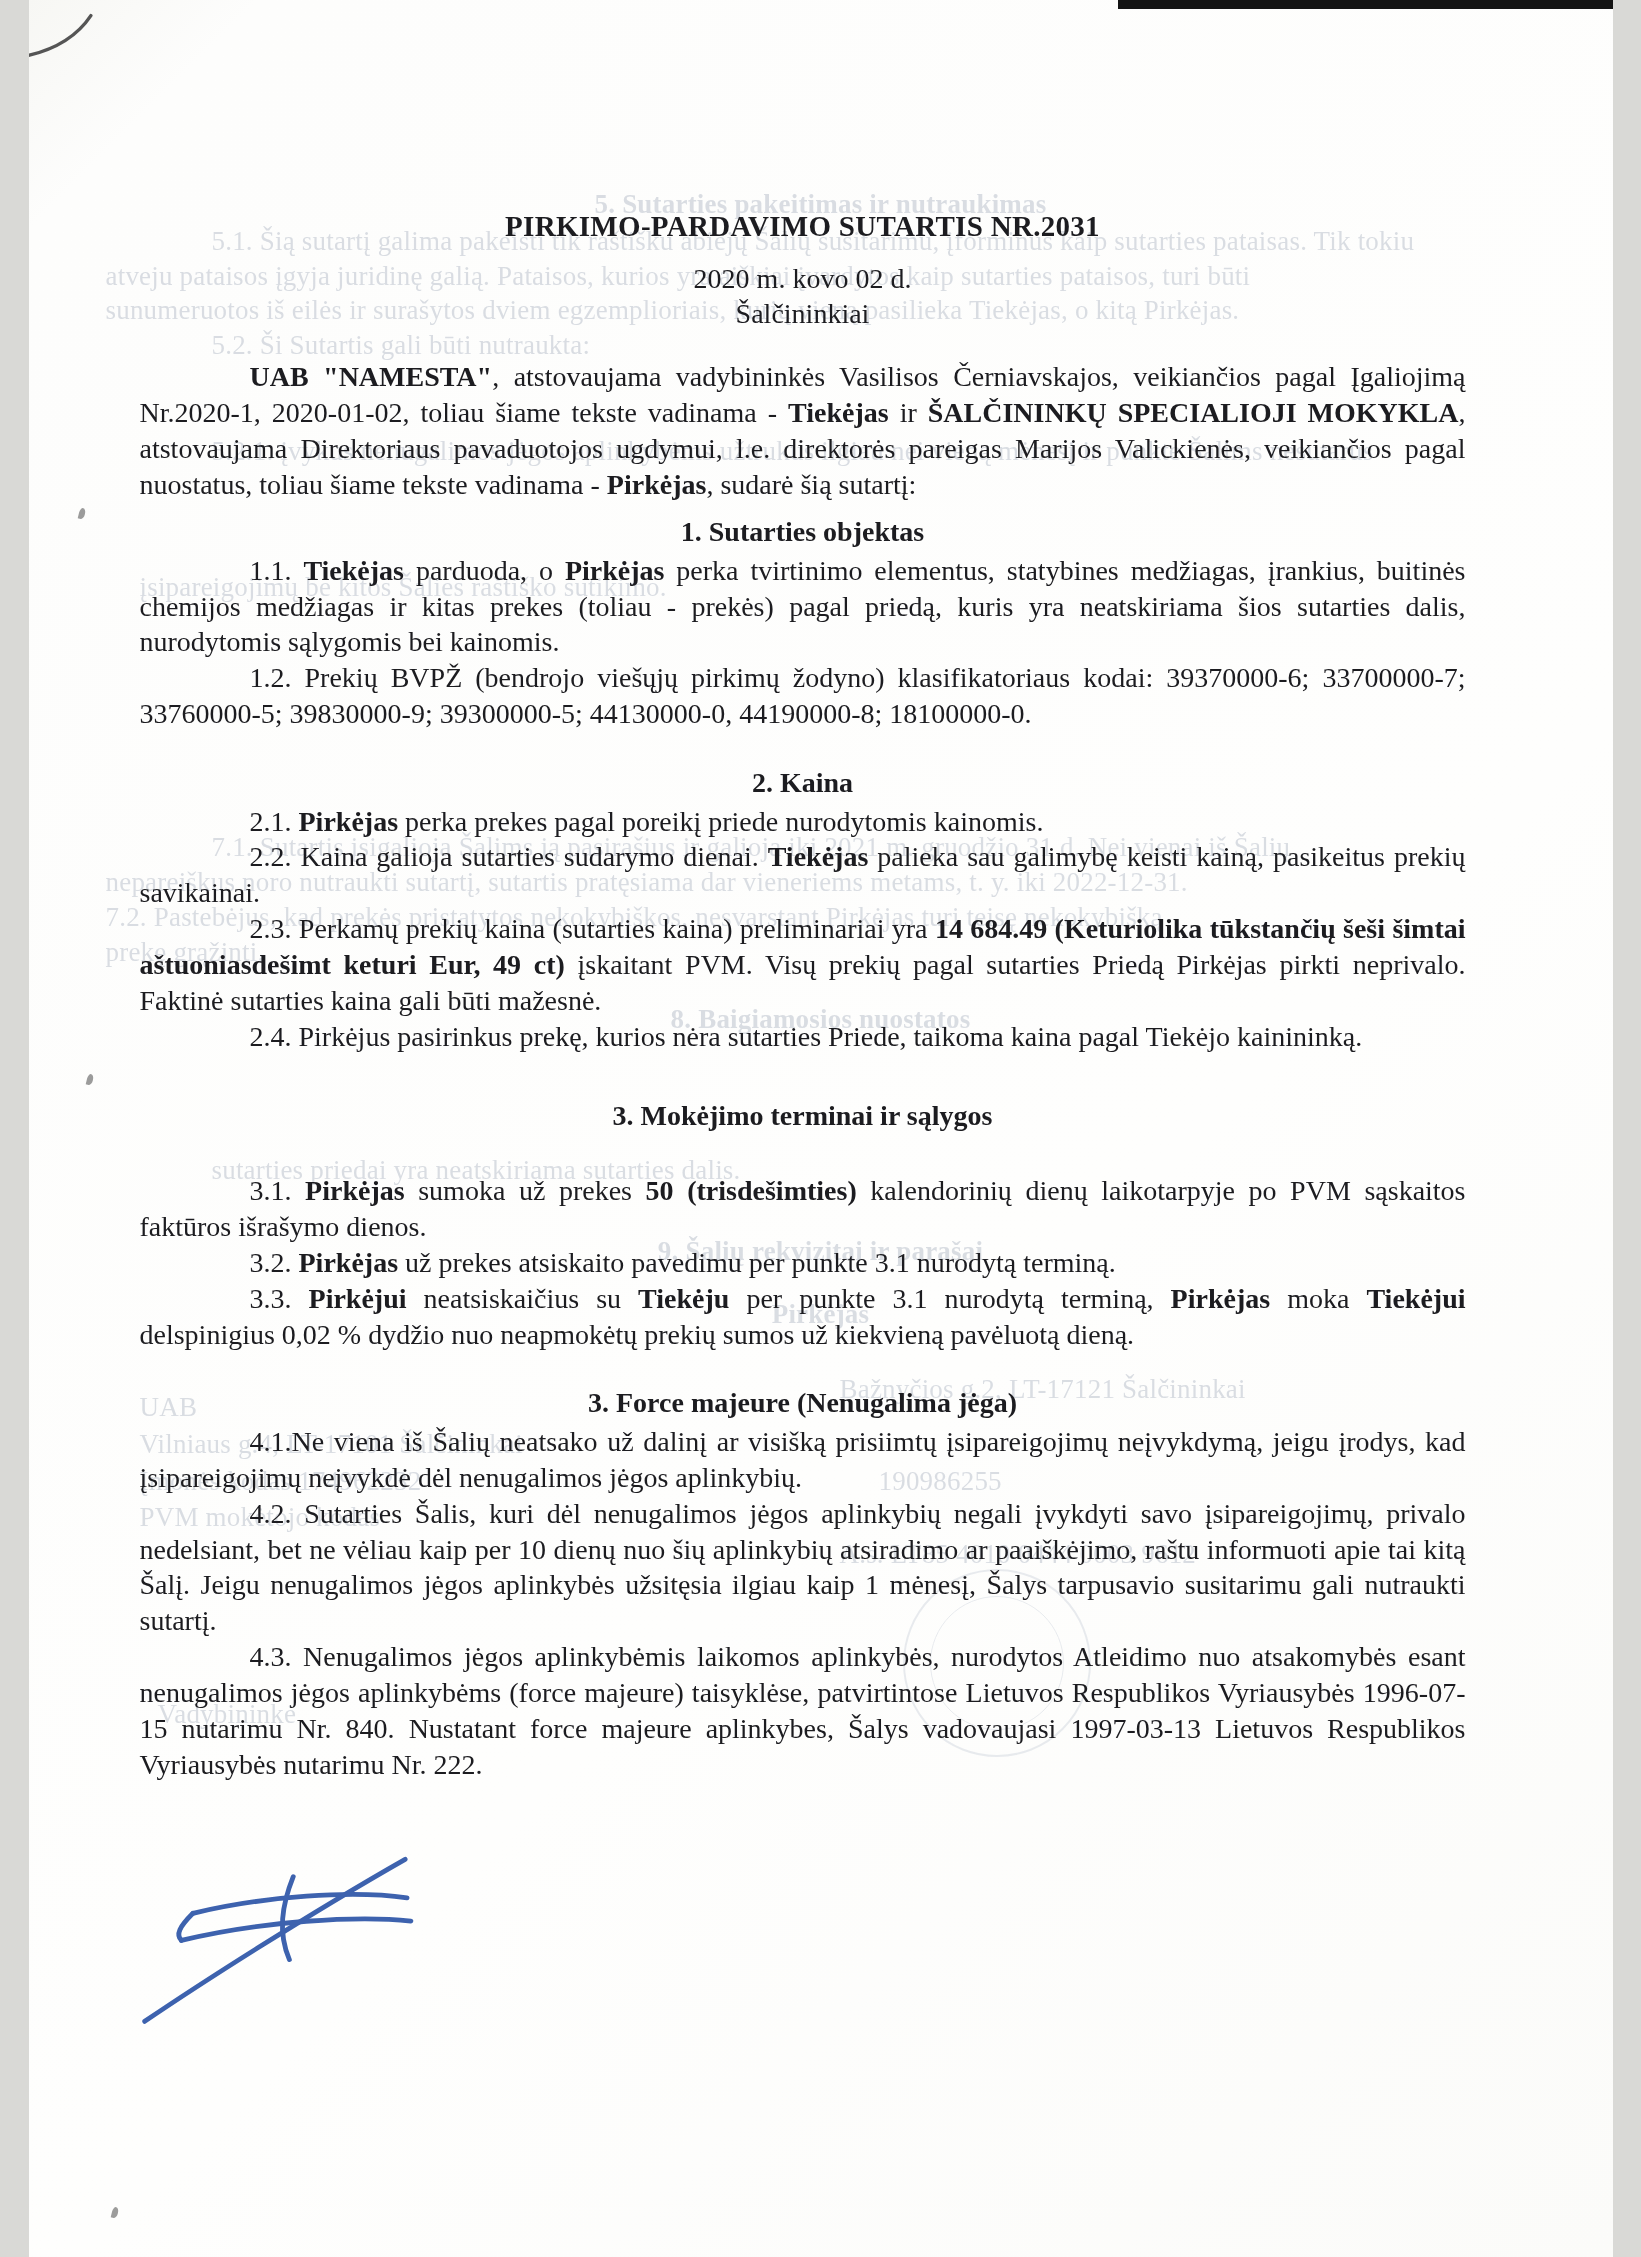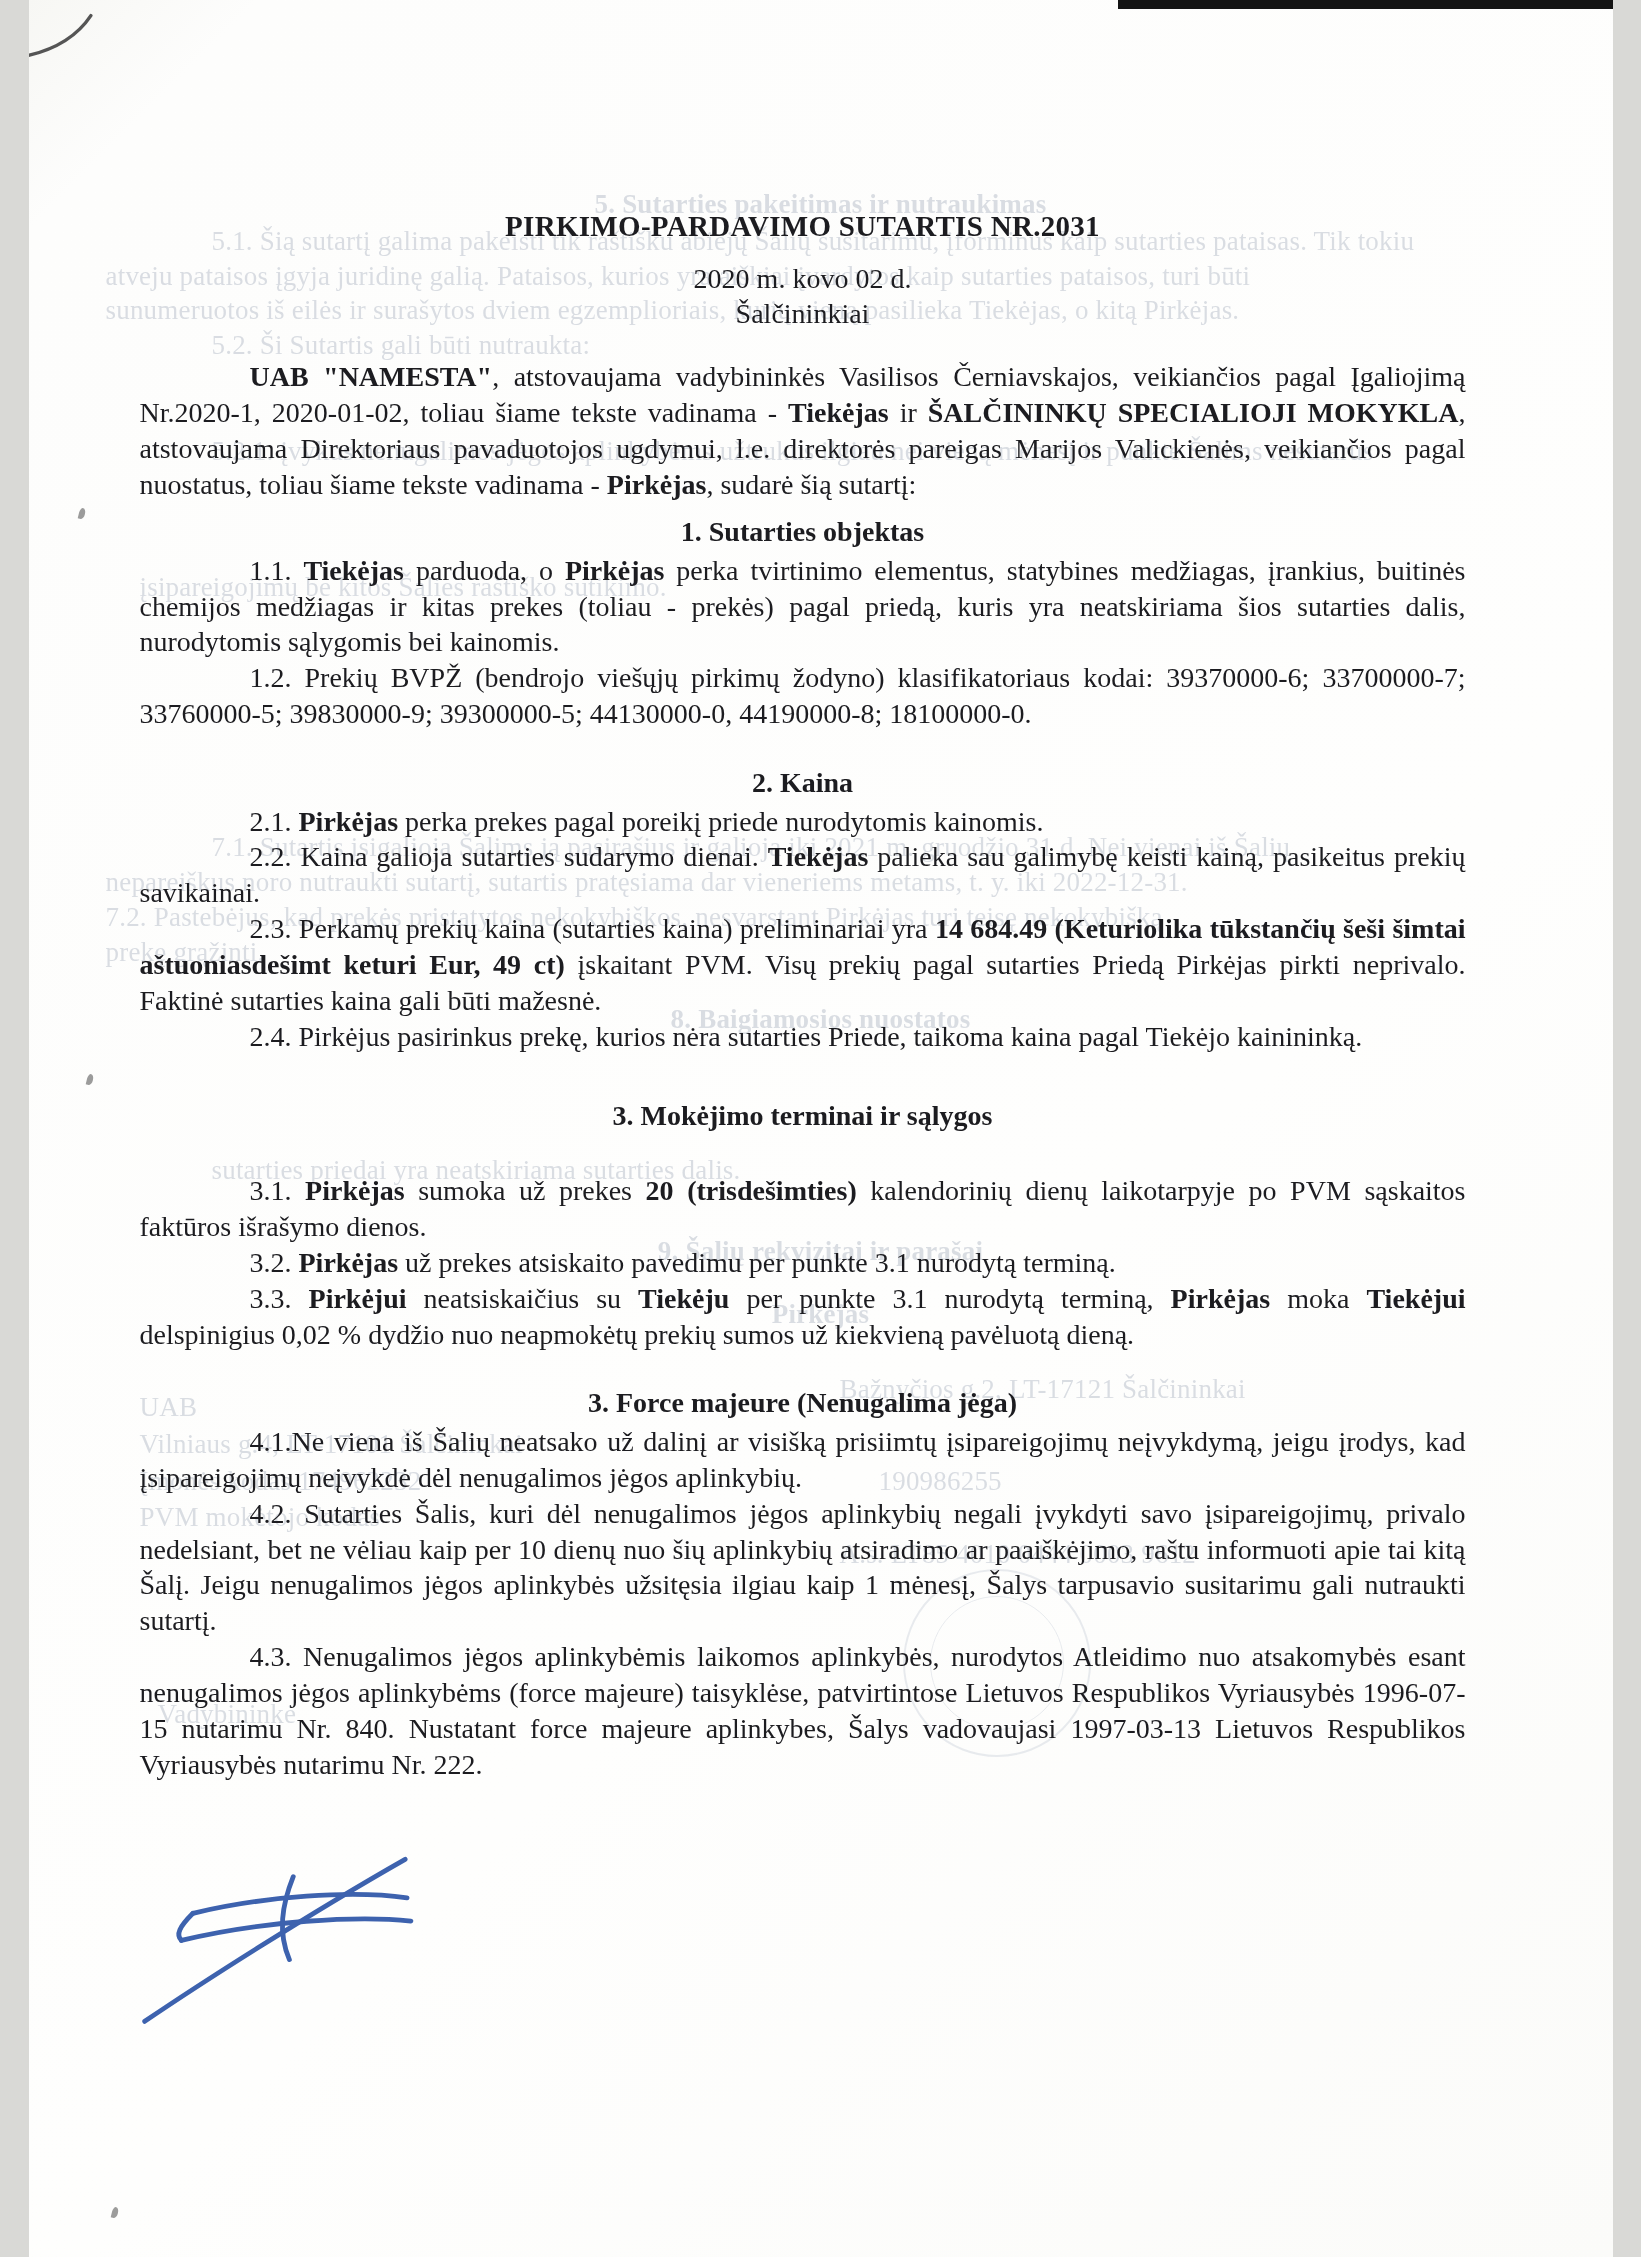--- a/index.html
+++ b/index.html
@@ -134,21 +134,21 @@
     <p class="body"><span>1.1. </span><span style="font-weight: bold;">Tiekėjas</span><span>  parduoda, o </span><span style="font-weight: bold;">Pirkėjas</span><span> perka tvirtinimo elementus, statybines medžiagas, įrankius, buitinės chemijos medžiagas ir kitas prekes (toliau  - prekės) pagal  priedą, kuris yra neatskiriama šios sutarties dalis, nurodytomis sąlygomis bei kainomis.</span></p>
     <p class="body"><span>1.2. Prekių BVPŽ (bendrojo viešųjų pirkimų žodyno) klasifikatoriaus kodai: 39370000-6; 33700000-7; 33760000-5; 39830000-9; 39300000-5; 44130000-0, 44190000-8; 18100000-0.</span></p>
 
     <h2 class="sec">2. Kaina</h2>
     <p class="body"><span>2.1. </span><span style="font-weight: bold;">Pirkėjas</span><span> perka prekes pagal poreikį priede nurodytomis kainomis.</span></p>
     <p class="body"><span>2.2. Kaina galioja sutarties sudarymo dienai. </span><span style="font-weight: bold;">Tiekėjas</span><span> palieka sau galimybę keisti kainą, pasikeitus prekių savikainai.</span></p>
     <p class="body"><span>2.3. Perkamų prekių kaina (sutarties kaina) preliminariai yra </span><span style="font-weight: bold;">14 684.49 (Keturiolika tūkstančių šeši šimtai aštuoniasdešimt keturi Eur, 49 ct)</span><span> įskaitant PVM. Visų prekių pagal sutarties Priedą Pirkėjas pirkti neprivalo. Faktinė sutarties kaina gali būti mažesnė.</span></p>
     <p class="body"><span>2.4. Pirkėjus pasirinkus prekę, kurios nėra sutarties Priede, taikoma kaina pagal Tiekėjo kainininką.</span></p>
 
     <h2 class="sec loose">3. Mokėjimo terminai ir sąlygos</h2>
-    <p class="body"><span>3.1. </span><span style="font-weight: bold;">Pirkėjas</span><span> sumoka už prekes </span><span style="font-weight: bold;">20 (trisdešimties)</span><span> kalendorinių dienų laikotarpyje po PVM sąskaitos faktūros išrašymo dienos.</span></p>
+    <p class="body"><span>3.1. </span><span style="font-weight: bold;">Pirkėjas</span><span> sumoka už prekes </span><span style="font-weight: bold;">50 (trisdešimties)</span><span> kalendorinių dienų laikotarpyje po PVM sąskaitos faktūros išrašymo dienos.</span></p>
     <p class="body"><span>3.2. </span><span style="font-weight: bold;">Pirkėjas</span><span> už prekes atsiskaito pavedimu per punkte 3.1 nurodytą terminą.</span></p>
     <p class="body"><span>3.3. </span><span style="font-weight: bold;">Pirkėjui</span><span> neatsiskaičius su </span><span style="font-weight: bold;">Tiekėju</span><span> per punkte 3.1 nurodytą terminą, </span><span style="font-weight: bold;">Pirkėjas</span><span> moka </span><span style="font-weight: bold;">Tiekėjui</span><span> delspinigius 0,02 % dydžio nuo neapmokėtų prekių sumos už kiekvieną pavėluotą dieną.</span></p>
 
     <h2 class="sec">3. Force majeure (Nenugalima jėga)</h2>
     <p class="body"><span>4.1.Ne viena iš Šalių neatsako už dalinį ar visišką prisiimtų įsipareigojimų neįvykdymą, jeigu įrodys, kad įsipareigojimų neįvykdė dėl nenugalimos jėgos aplinkybių.</span></p>
     <p class="body"><span>4.2. Sutarties Šalis, kuri dėl nenugalimos jėgos aplinkybių negali įvykdyti savo įsipareigojimų, privalo nedelsiant, bet ne vėliau kaip per 10 dienų nuo šių aplinkybių atsiradimo ar paaiškėjimo, raštu informuoti apie tai kitą Šalį. Jeigu nenugalimos jėgos aplinkybės užsitęsia ilgiau kaip 1 mėnesį, Šalys tarpusavio susitarimu gali nutraukti sutartį.</span></p>
     <p class="body"><span>4.3. Nenugalimos jėgos aplinkybėmis laikomos aplinkybės, nurodytos Atleidimo nuo atsakomybės esant nenugalimos jėgos aplinkybėms (force majeure) taisyklėse, patvirtintose Lietuvos Respublikos Vyriausybės 1996-07-15 nutarimu Nr. 840. Nustatant force majeure aplinkybes, Šalys vadovaujasi 1997-03-13 Lietuvos Respublikos Vyriausybės nutarimu Nr. 222.</span></p>
   </div>
 
   <svg class="signature" width="299" height="203" viewBox="0 0 310 210">

